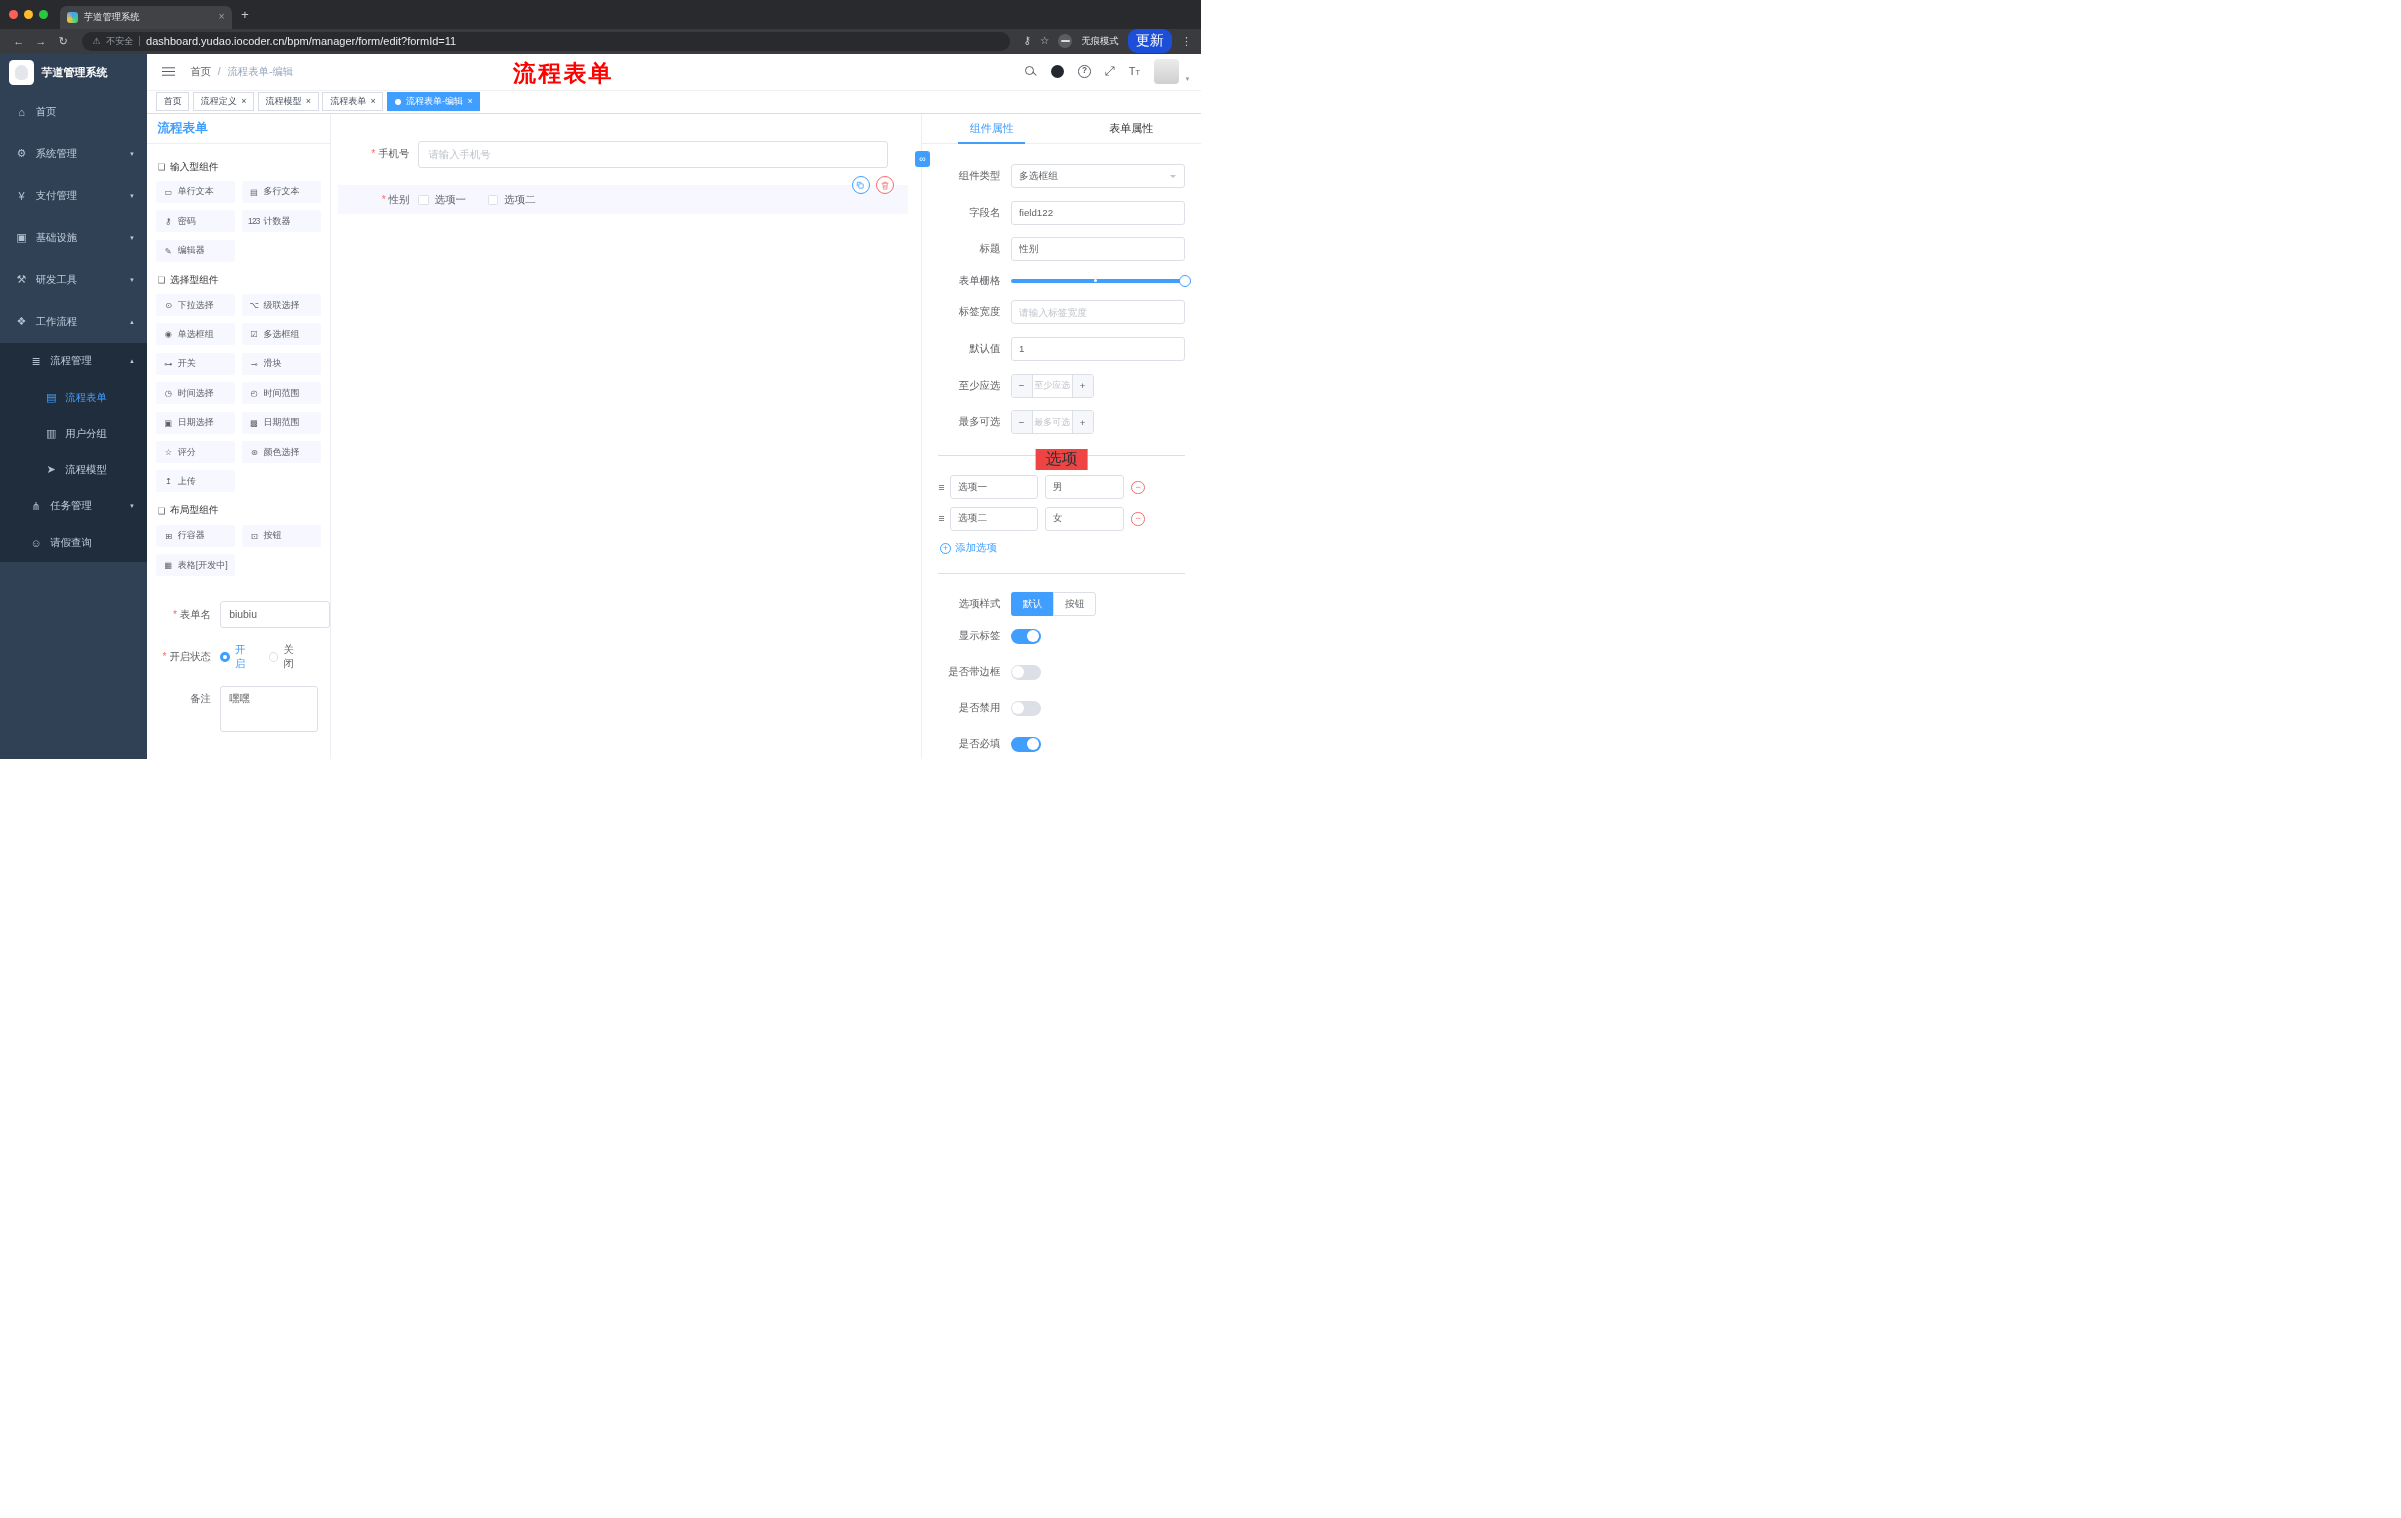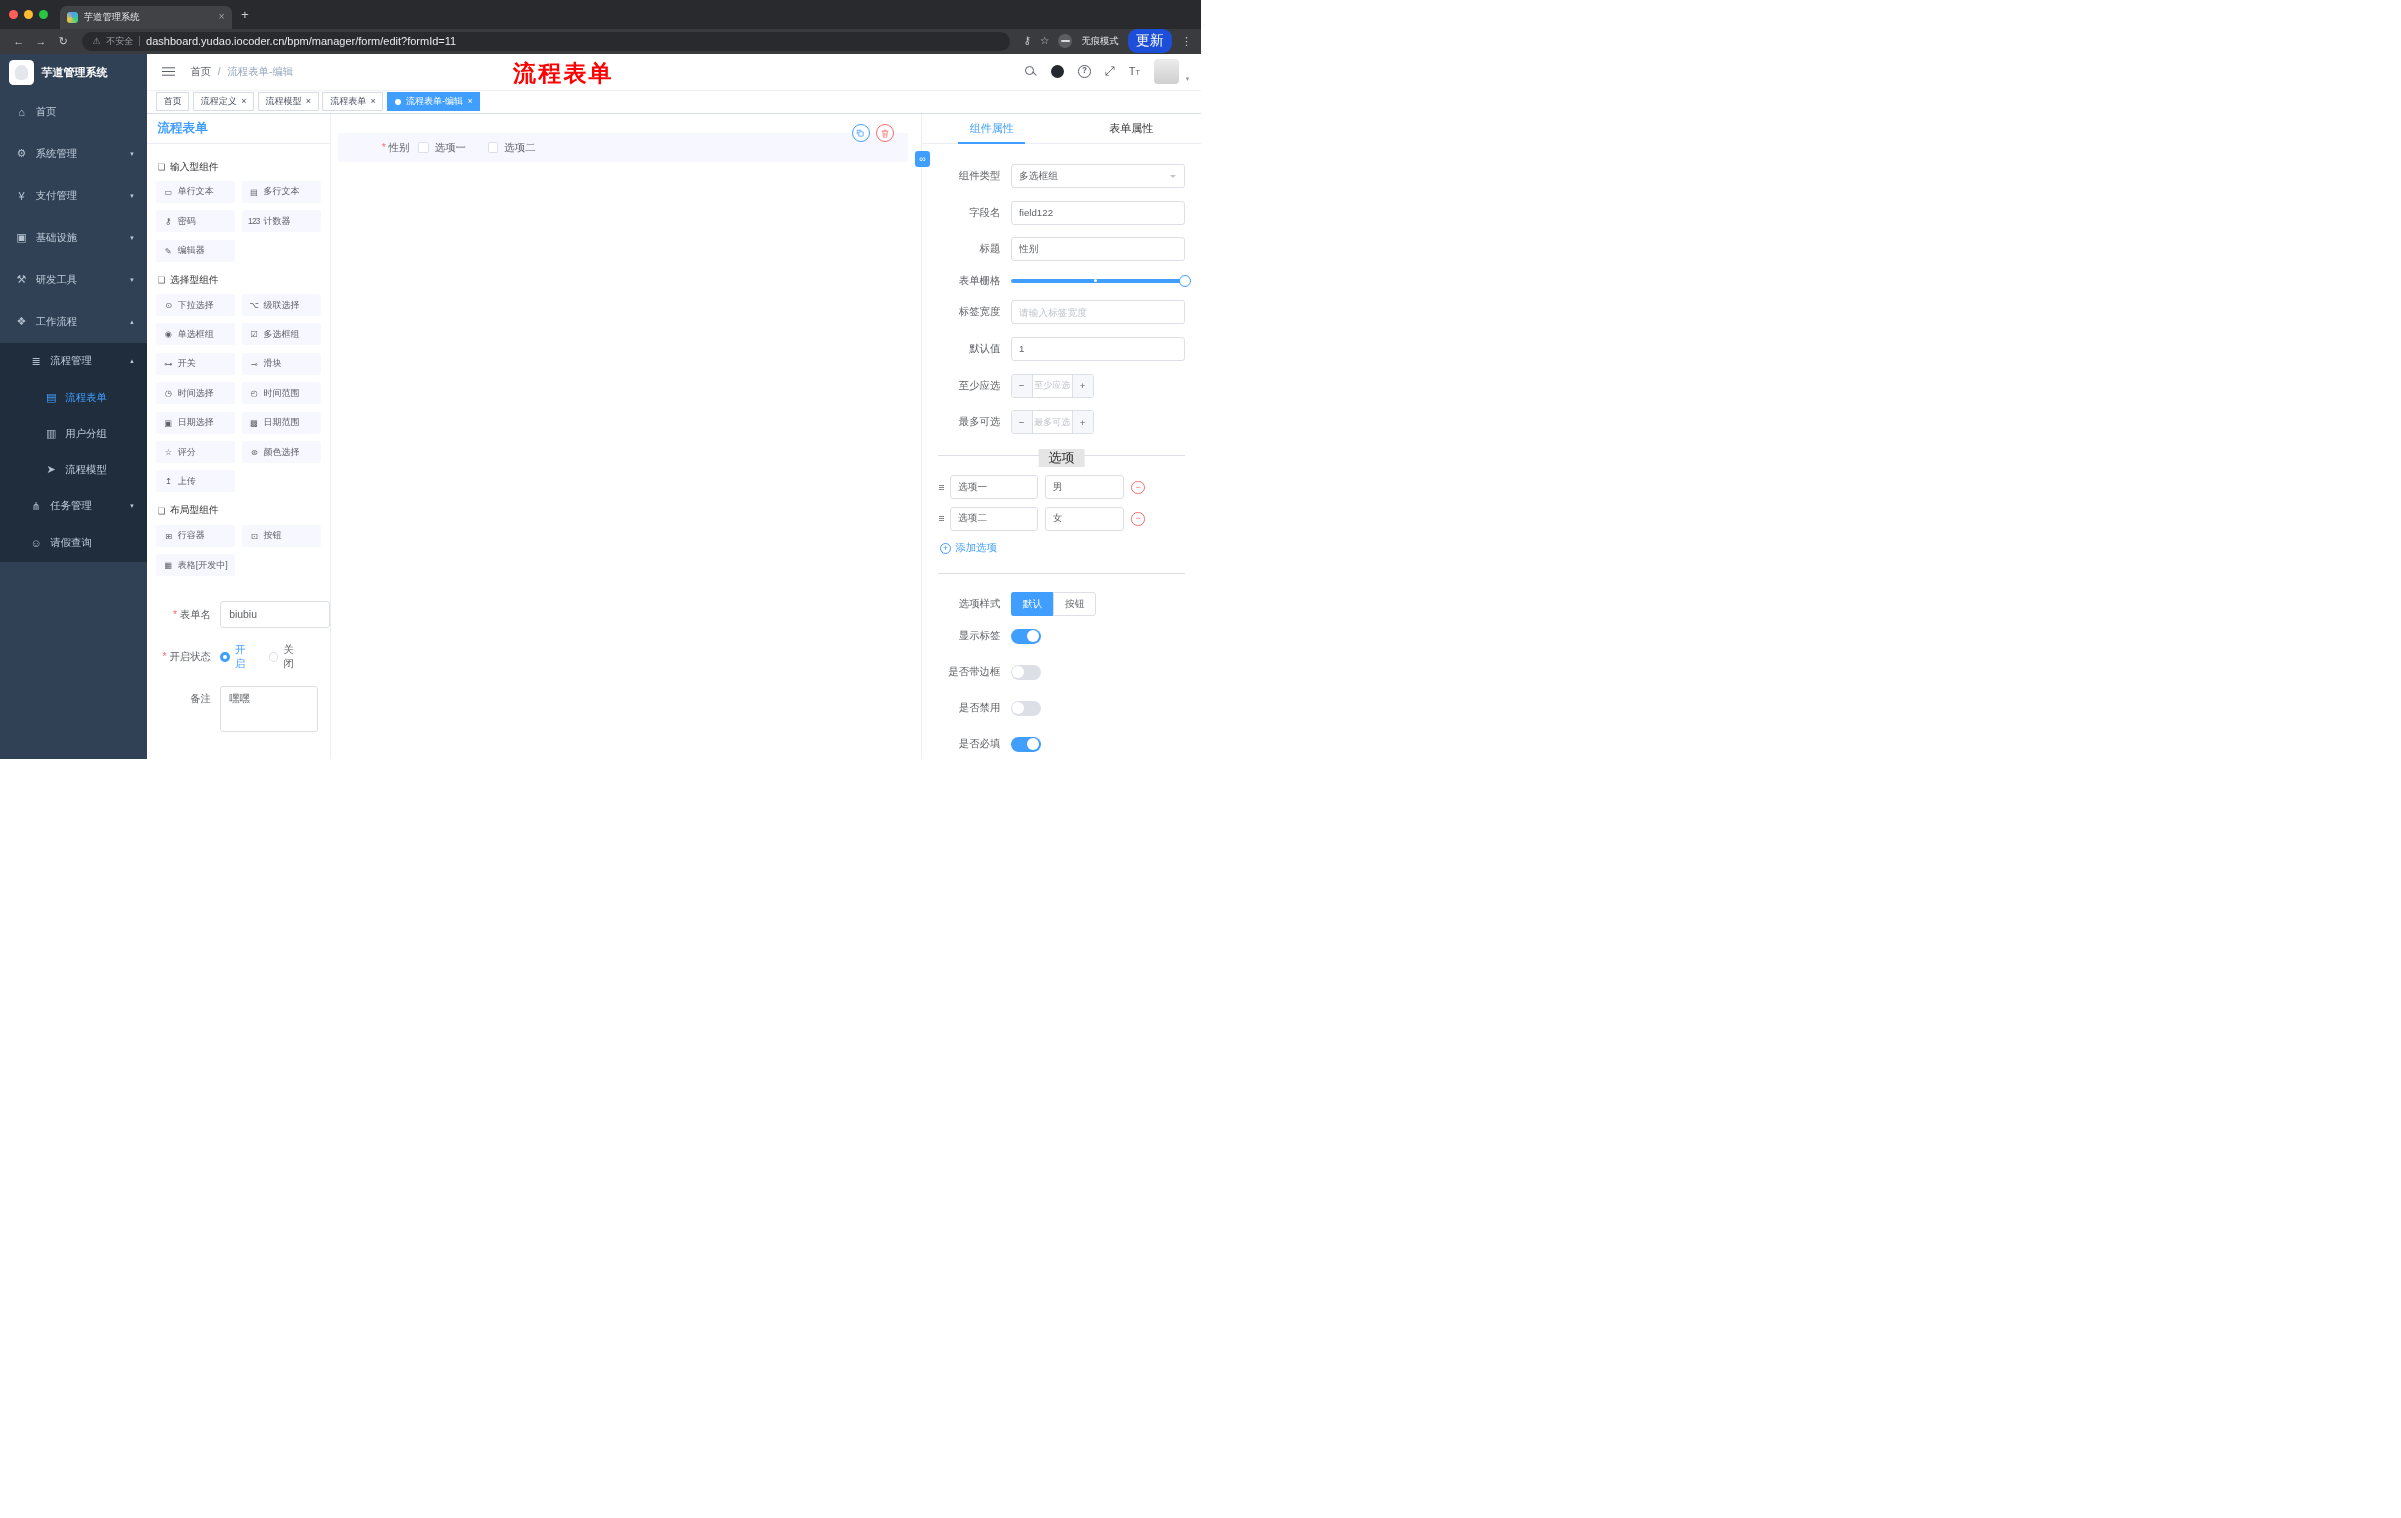--- a/index.html
+++ b/index.html
@@ -133,21 +133,21 @@
   .slider{position:relative;width:100%;height:12px;display:flex;align-items:center}
   .track{width:100%;height:4.5px;border-radius:2.2px;background:#409EFF;position:relative}
   .track .stop{position:absolute;left:48%;top:0.7px;width:3px;height:3px;border-radius:50%;background:#fff}
   .handle{position:absolute;right:-6px;top:-3.7px;width:12px;height:12px;border-radius:50%;background:#fff;border:1.5px solid #409EFF;cursor:grab}
   .stepper{display:flex;width:83px;height:24px;border:0.7px solid #dcdfe6;border-radius:3px;overflow:hidden;background:#fff}
   .st-btn{width:21px;background:#f5f7fa;color:#606266;display:flex;align-items:center;justify-content:center;font-size:9.7px;cursor:pointer;flex-shrink:0}
   .st-btn.minus{border-right:0.7px solid #dcdfe6}
   .st-btn.plus{border-left:0.7px solid #dcdfe6}
   .st-val{flex:1;display:flex;align-items:center;justify-content:center;font-size:9px;color:#c0c4cc;overflow:hidden;white-space:nowrap}
   .divider{position:relative;border-top:0.7px solid #dcdfe6;margin:21px 0 19.3px}
-  .divider span{position:absolute;left:50%;top:-7.4px;transform:translateX(-50%);background:#e5e5e5;padding:0 10.4px;font-size:13px;color:#303133;white-space:nowrap}
+  .divider span{position:absolute;left:50%;top:-7.4px;transform:translateX(-50%);background:#ef4444;padding:0 10.4px;font-size:16px;color:#303133;white-space:nowrap}
   .divider.plain{margin:18px 0}
   .opt-row{display:flex;align-items:center;margin-bottom:7.4px}
   .drag{font-size:10.4px;color:#606266;margin-right:6px;cursor:grab}
   .opt-in1{width:88px;height:24px;border:0.7px solid #dcdfe6;border-radius:3px;padding:0 6.7px;font-size:9.7px;color:#606266;outline:none;margin-right:6.7px}
   .opt-in2{width:79px;height:24px;border:0.7px solid #dcdfe6;border-radius:3px;padding:0 6.7px;font-size:9.7px;color:#606266;outline:none}
   .rm{width:13.4px;height:13.4px;border-radius:50%;border:0.7px solid #F56C6C;color:#F56C6C;font-size:9px;line-height:1;display:flex;align-items:center;justify-content:center;margin-left:7.4px;cursor:pointer;flex-shrink:0}
   .add-opt{display:flex;align-items:center;gap:4.5px;color:#409EFF;font-size:10.4px;margin:10.4px 0 1.5px 1.5px;cursor:pointer}
   .plus-ico{width:11px;height:11px;border:0.7px solid #409EFF;border-radius:50%;font-size:8.2px;line-height:9.7px;text-align:center}
   .btn-group{display:flex}
   .bg-btn{height:24px;padding:0 11px;border:0.7px solid #dcdfe6;background:#fff;color:#606266;font-size:9.7px;display:flex;align-items:center;cursor:pointer}
@@ -437,20 +437,24 @@
               <textarea class="t-area" style="">嘿嘿</textarea>
             </div>
           </div>
 
         </div>
       </section>
 
       <section class="canvas">
 
         <div class="canvas-body">
+          <div class="form-row">
+            <span class="f-label"><span class="req"></span><span>手机号</span></span>
+            <input class="f-input" placeholder="请输入手机号" style="">
+          </div>
 
           <div class="form-row selected">
             <div class="row-actions">
               <span class="ra">
                 <svg width="8.2" height="8.2" viewBox="0 0 16 16">
                     <rect x="5.5" y="5.5" width="8.5" height="8.5" rx="1" fill="none" stroke="currentColor" stroke-width="1.6"></rect>
                     <path d="M10.5 2.5H2.5v8" fill="none" stroke="currentColor" stroke-width="1.6"></path>
                   </svg>
               </span>
               <span class="ra del">

